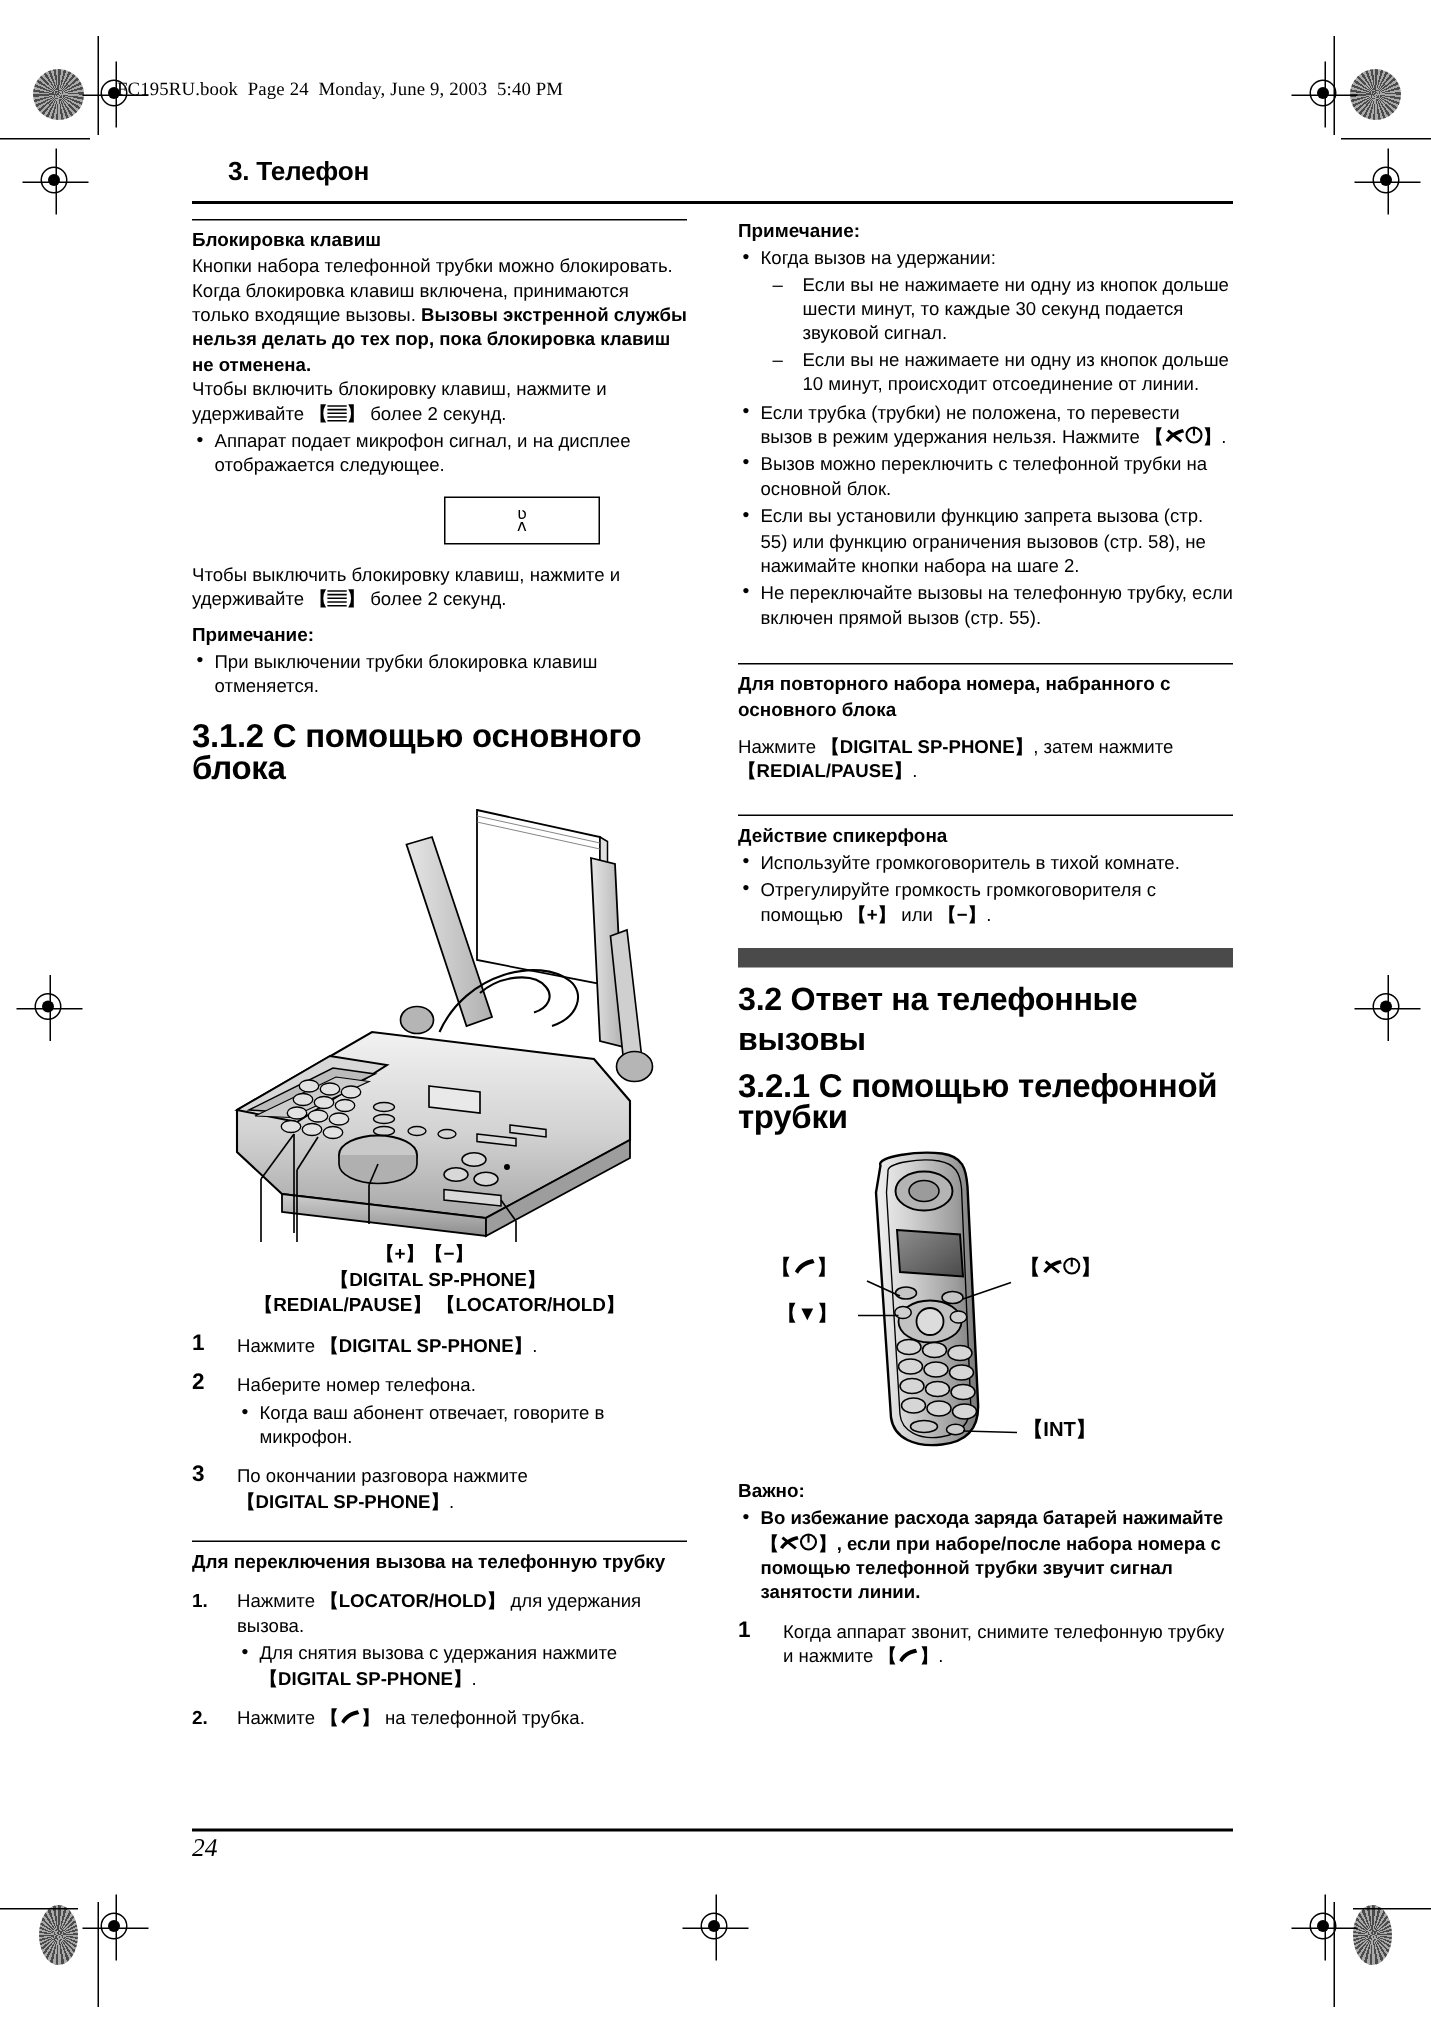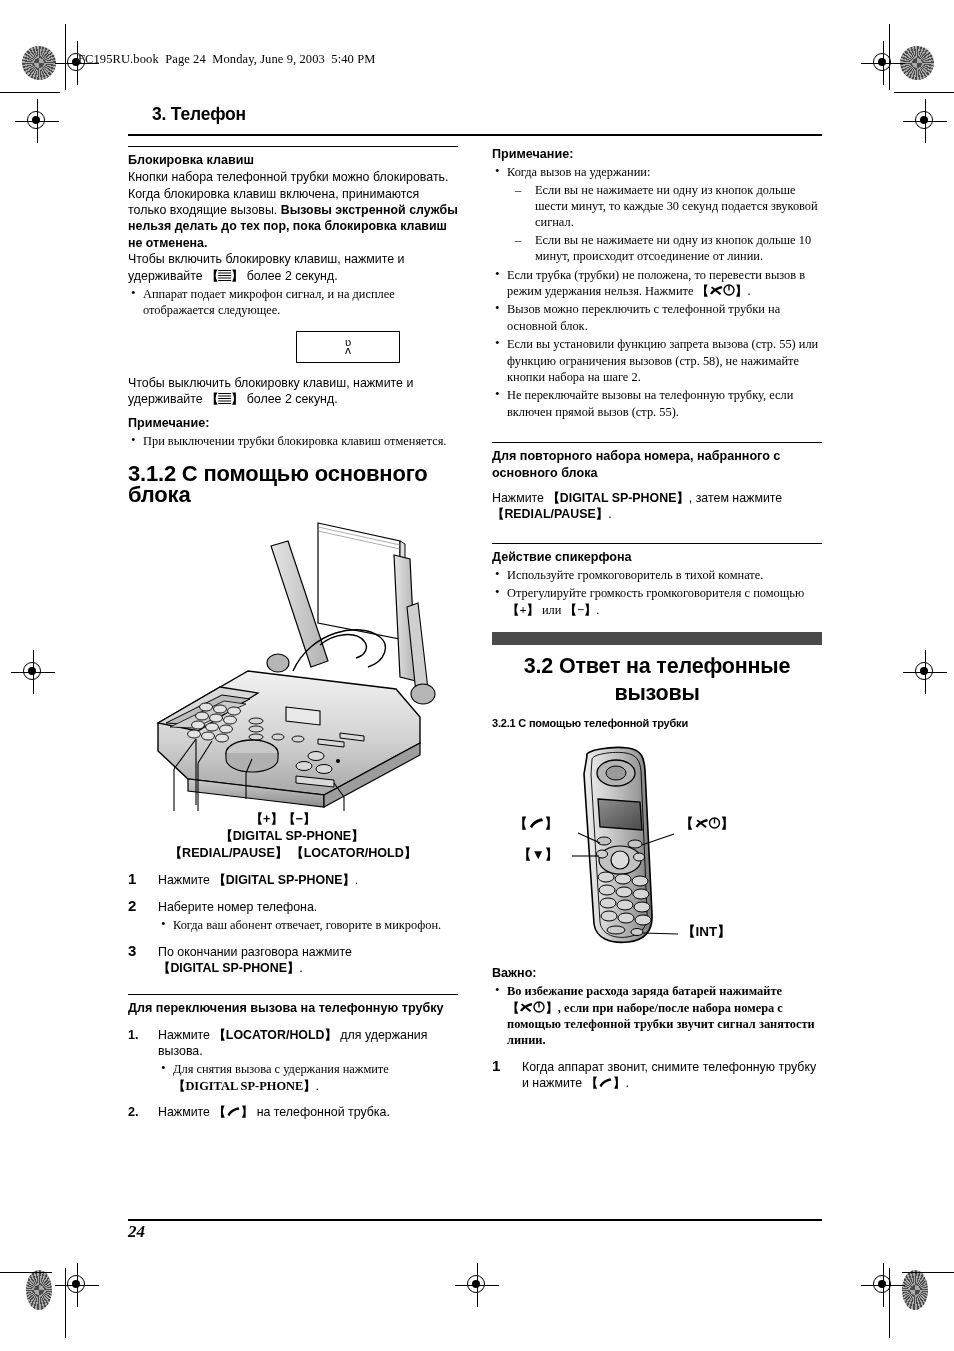--- a/index.html
+++ b/index.html
@@ -126,21 +126,20 @@
   }
   p.body { margin: 0 0 0 0; }
   p.gap  { margin-top: 9px; }
 
   b { font-weight: bold; }
 
   ul.bul {
     list-style: none;
     margin: 1px 0 0 0;
     padding: 0;
-    font-family: Liberation Serif, serif;
   }
   ul.bul > li {
     position: relative;
     padding-left: 15px;
     margin-top: 2px;
   }
   ul.bul > li::before {
     content: "\2022";
     position: absolute;
     left: 3px;
@@ -219,31 +218,30 @@
     height: 13px;
     background: #4a4a4a;
     margin: 14px 0 8px 0;
   }
   h2.sec {
     font-size: 21.5px;
     font-weight: bold;
     line-height: 27px;
     margin: 0 0 6px 0;
     letter-spacing: -0.2px;
-    text-align: center;
   }
   h3.subsec {
     font-size: 22px;
     font-weight: bold;
     line-height: 21px;
     margin: 8px 0 0 0;
     letter-spacing: -0.2px;
   }
   h3.subsec2 {
-    font-size: 11px;
+    font-size: 22px;
     font-weight: bold;
     line-height: 21px;
     margin: 0 0 2px 0;
     letter-spacing: -0.2px;
   }
 
   
   .fig-fax {
     position: relative;
     width: 330px;
@@ -648,15 +646,15 @@
       <li>
         <span class="num">1</span>
         <span>Когда аппарат звонит, снимите телефонную трубку и нажмите </span><span class="kb-n"><span>【</span><svg width="15" height="11" viewBox="0 0 15 11" style="vertical-align:-1px">
               <path d="M1.5,8.8 C3,5.5 6.5,2.2 12.5,1.2 L13.5,3.6 C8,4.6 5,7.2 3.4,10.2 Z" fill="#000"></path>
             </svg><span>】</span></span><span>.</span>
       </li>
     </ol>
   </div>
 
   <div class="crop-line" style="left:128px;top:1219px;width:694px;height:1.6px;"></div>
-  <div style="position:absolute;left:128px;top:1222px;font-family:'Liberation Serif',serif;font-style:italic;font-size:17px;font-weight:bold;">24</div>
+  <div style="position:absolute;left:128px;top:1222px;font-family:'Liberation Serif',serif;font-style:italic;font-size:17px;font-weight:normal;">24</div>
 
 </div>
 
 </body></html>

